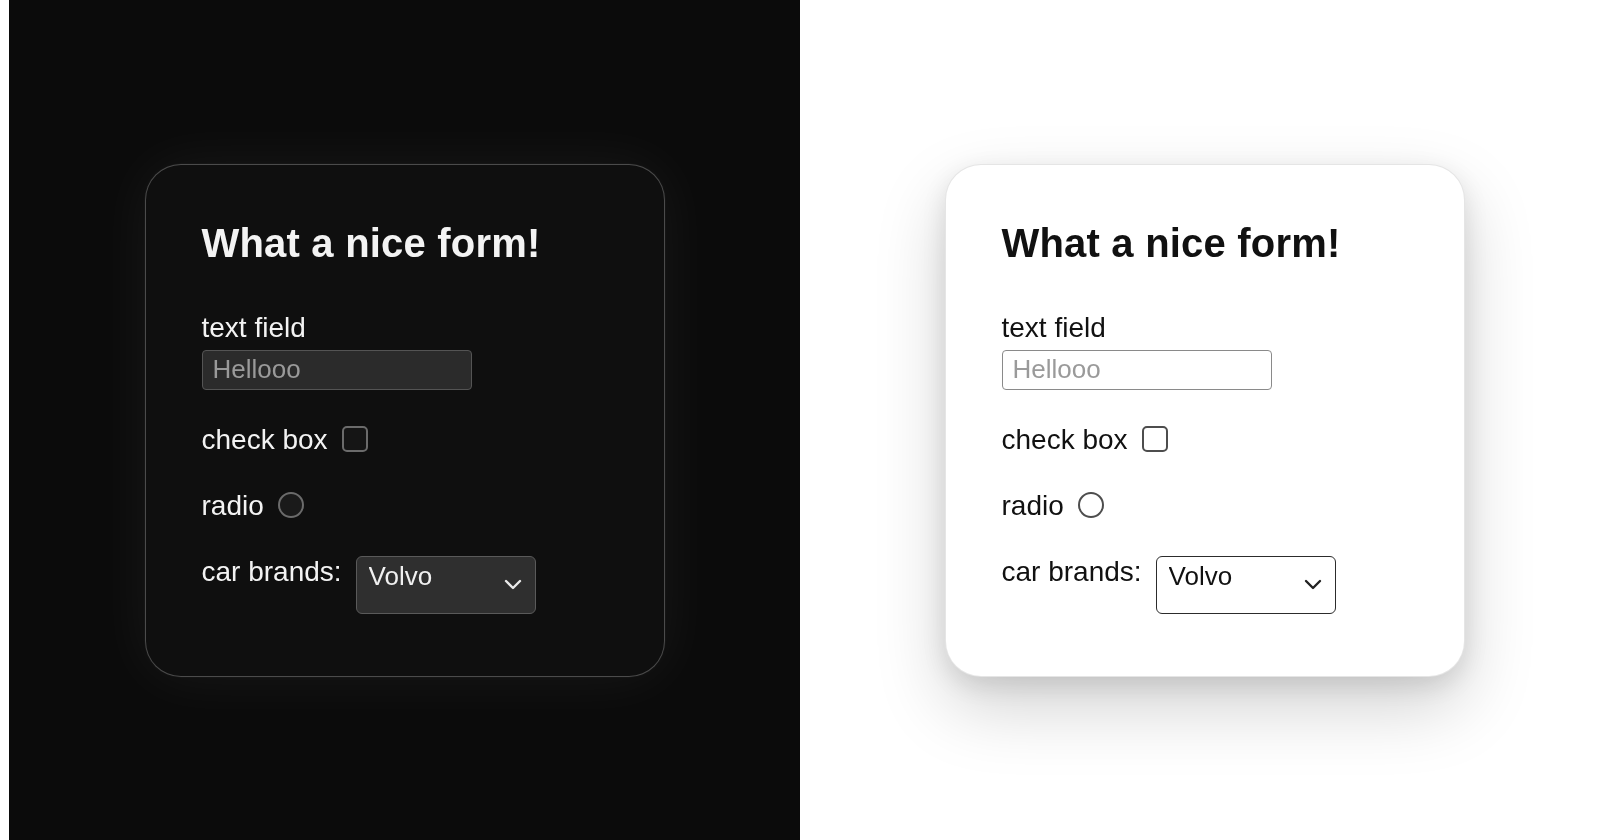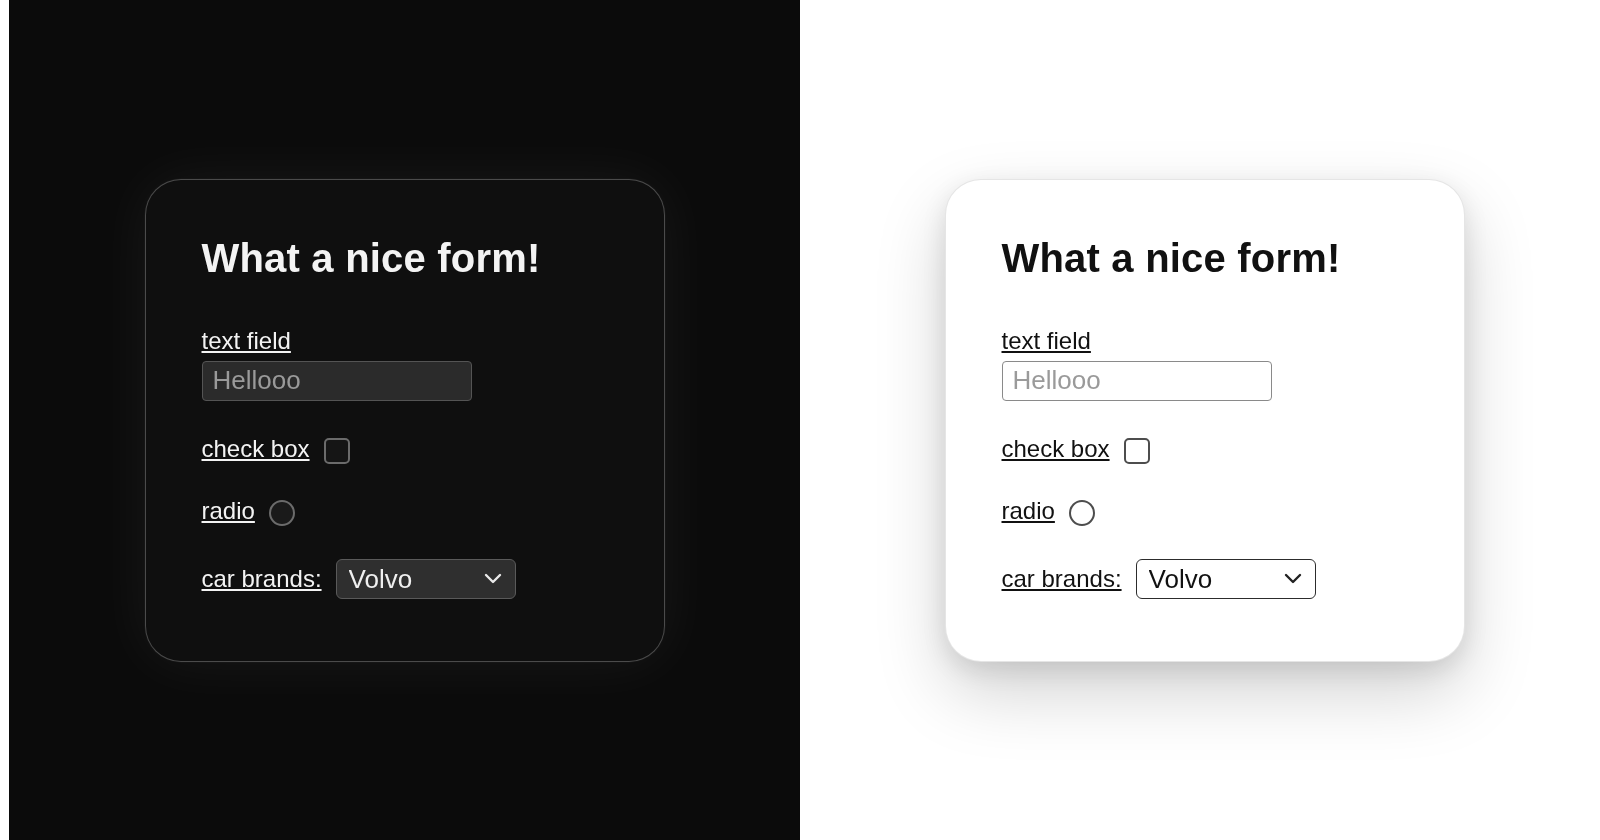--- a/index.html
+++ b/index.html
@@ -49,26 +49,25 @@
     font-size: 40px;
     font-weight: 800;
     letter-spacing: 0.2px;
   }
 
   .group { margin-bottom: 34px; }
   .group:last-child { margin-bottom: 0; }
 
   .lbl {
     display:block;
-    font-size: 24px;
+    font-size: 28px;
     font-weight: 400;
     margin-bottom: 6px;
-    text-decoration: underline;
-  }
-  .inline { display:flex; align-items:center; gap:14px; }
+  }
+  .inline { display:flex; gap:14px; }
   .inline .lbl { margin-bottom:0; }
 
   .text-input {
     width: 270px;
     height: 40px;
     font-size: 26px;
     padding: 2px 10px;
     border-radius: 4px;
     outline: none;
   }
@@ -110,21 +109,21 @@
   .light .rdo { border:2px solid #4d4d4d; background:#ffffff; }
 
   
   .sel-wrap {
     position:relative;
     display:inline-block;
   }
   .sel {
     appearance:none; -webkit-appearance:none;
     font-size:26px;
-    padding:4px 48px 4px 12px;
+    padding:4px 48px 22px 12px;
     border-radius:6px;
     min-width:180px;
     cursor:pointer;
   }
   .dark .sel {
     background:#2f2f2f;
     border:1px solid #5a5a5a;
     color:#f0f0f0;
   }
   .light .sel {

